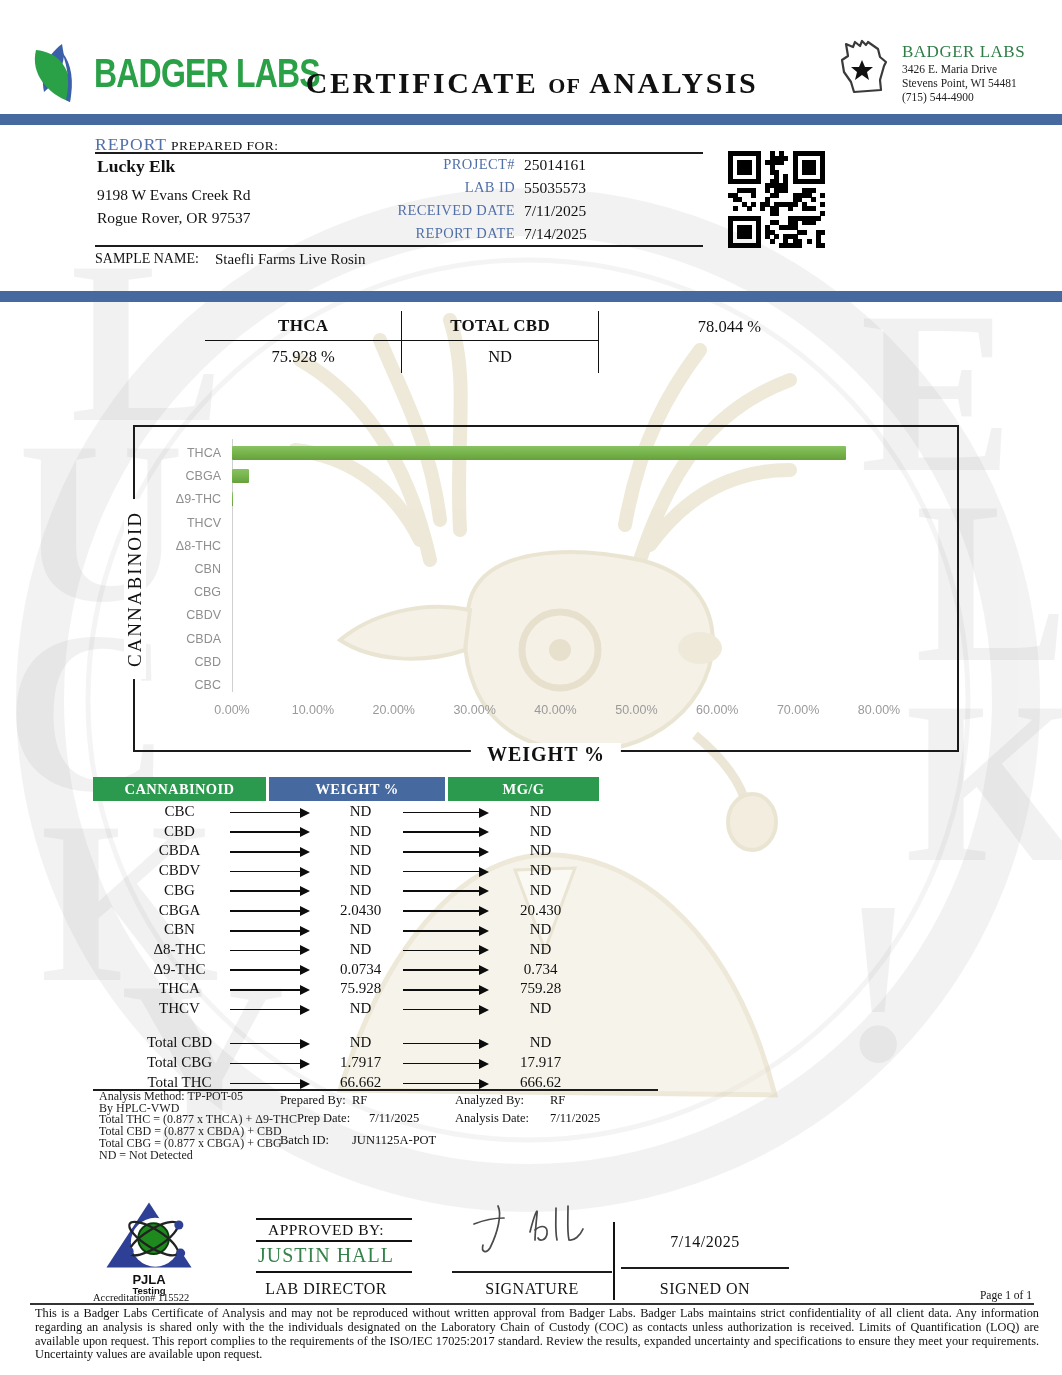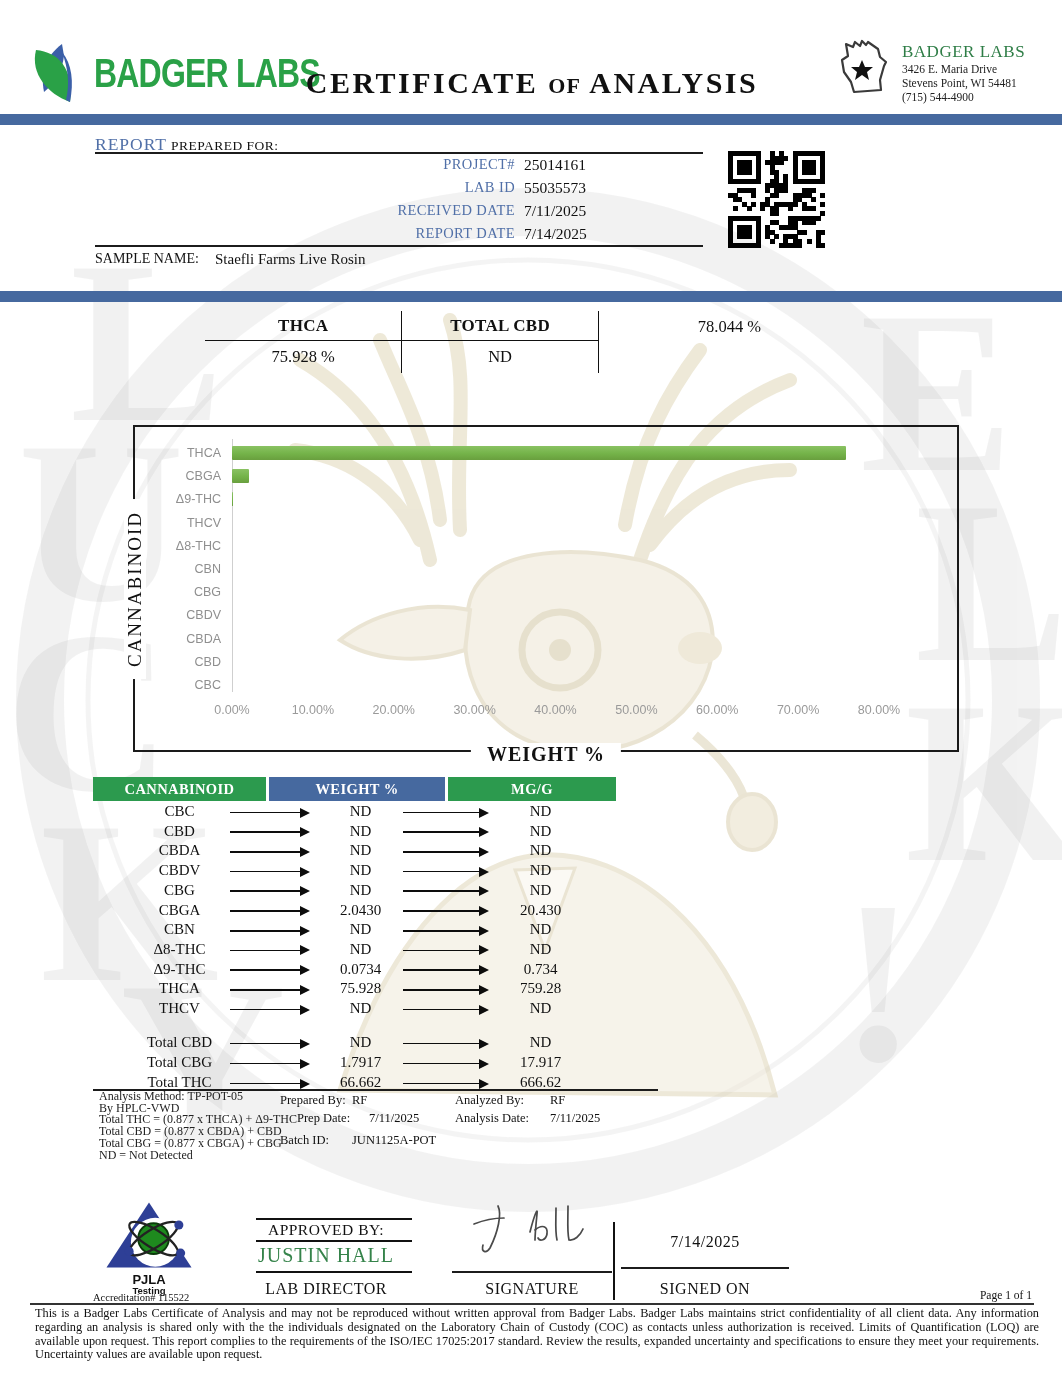--- a/index.html
+++ b/index.html
@@ -160,20 +160,25 @@
     </div>
 
     <div class="abs blue-bar" style="top:114px;"></div>
 
     <div class="abs rep-head">
       <span class="acc">REPORT</span>
       <span>PREPARED FOR:</span>
     </div>
     <div class="abs hline" style="left:95px;top:152px;width:608px;"></div>
 
+    <div class="abs client">
+      <div class="cname">Lucky Elk</div>
+      <div class="cline">9198 W Evans Creek Rd</div>
+      <div class="cline">Rogue Rover, OR 97537</div>
+    </div>
 
     <div class="abs rfields">
         <div class="rfield">
      <span class="rlabel">PROJECT#</span>
      <span class="rvalue">25014161</span>
         </div>
         <div class="rfield">
      <span class="rlabel">LAB ID</span>
      <span class="rvalue">55035573</span>
         </div>
@@ -478,21 +483,21 @@
           <span class="ctick" style="left:542.3px">60.00%</span>
           <span class="ctick" style="left:623.1px">70.00%</span>
           <span class="ctick" style="left:704.0px">80.00%</span>
         </div>
     </div>
 
     <div class="rtable">
       <div class="rthead">
           <div class="rth g" style="width:173px;margin-right:3px">CANNABINOID</div>
           <div class="rth b" style="width:176px;margin-right:3px">WEIGHT %</div>
-          <div class="rth g" style="width:168px;margin-right:8px">MG/G</div>
+          <div class="rth g" style="width:151px;margin-right:8px">MG/G</div>
         </div>
       <div>
           <div class="trow" style="top:26.0px">
      <span class="tname">CBC</span>
      <span class="tarrow a1">
               <i></i>
               <b></b>
             </span>
      <span class="tval v1">ND</span>
      <span class="tarrow a2">

